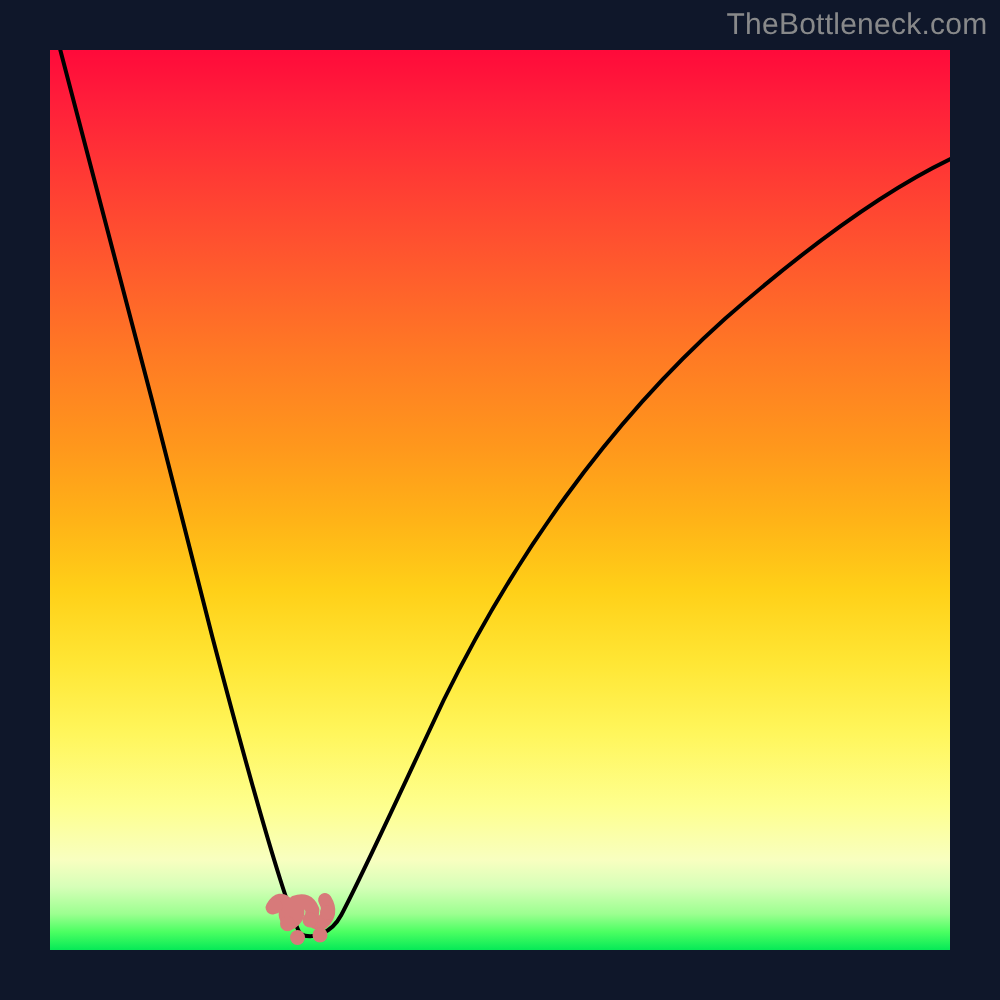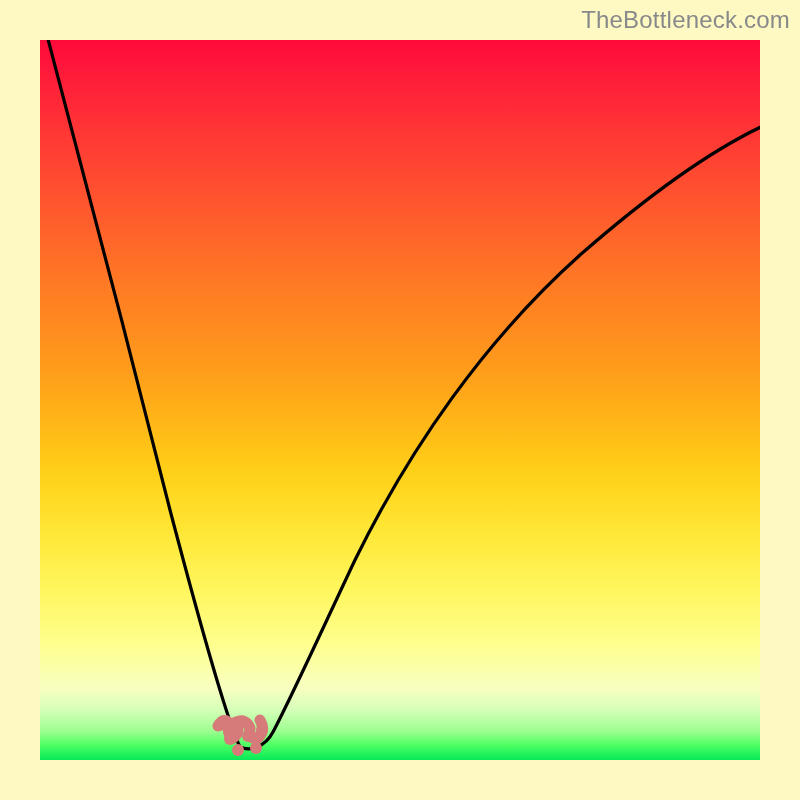--- a/index.html
+++ b/index.html
@@ -10,21 +10,21 @@
     background: #000;
     overflow: hidden;
     font-family: Arial, Helvetica, sans-serif;
   }
   .frame {
     position: absolute;
     left: 0;
     top: 0;
     width: 800px;
     height: 800px;
-    background: #fef9c3;
+    background: #0f172a;
   }
   .plot {
     position: absolute;
     left: 40px;
     top: 40px;
     width: 720px;
     height: 720px;
     background: linear-gradient(to bottom,
       #ff0a3a 0%,
       #ff1f3a 6%,

